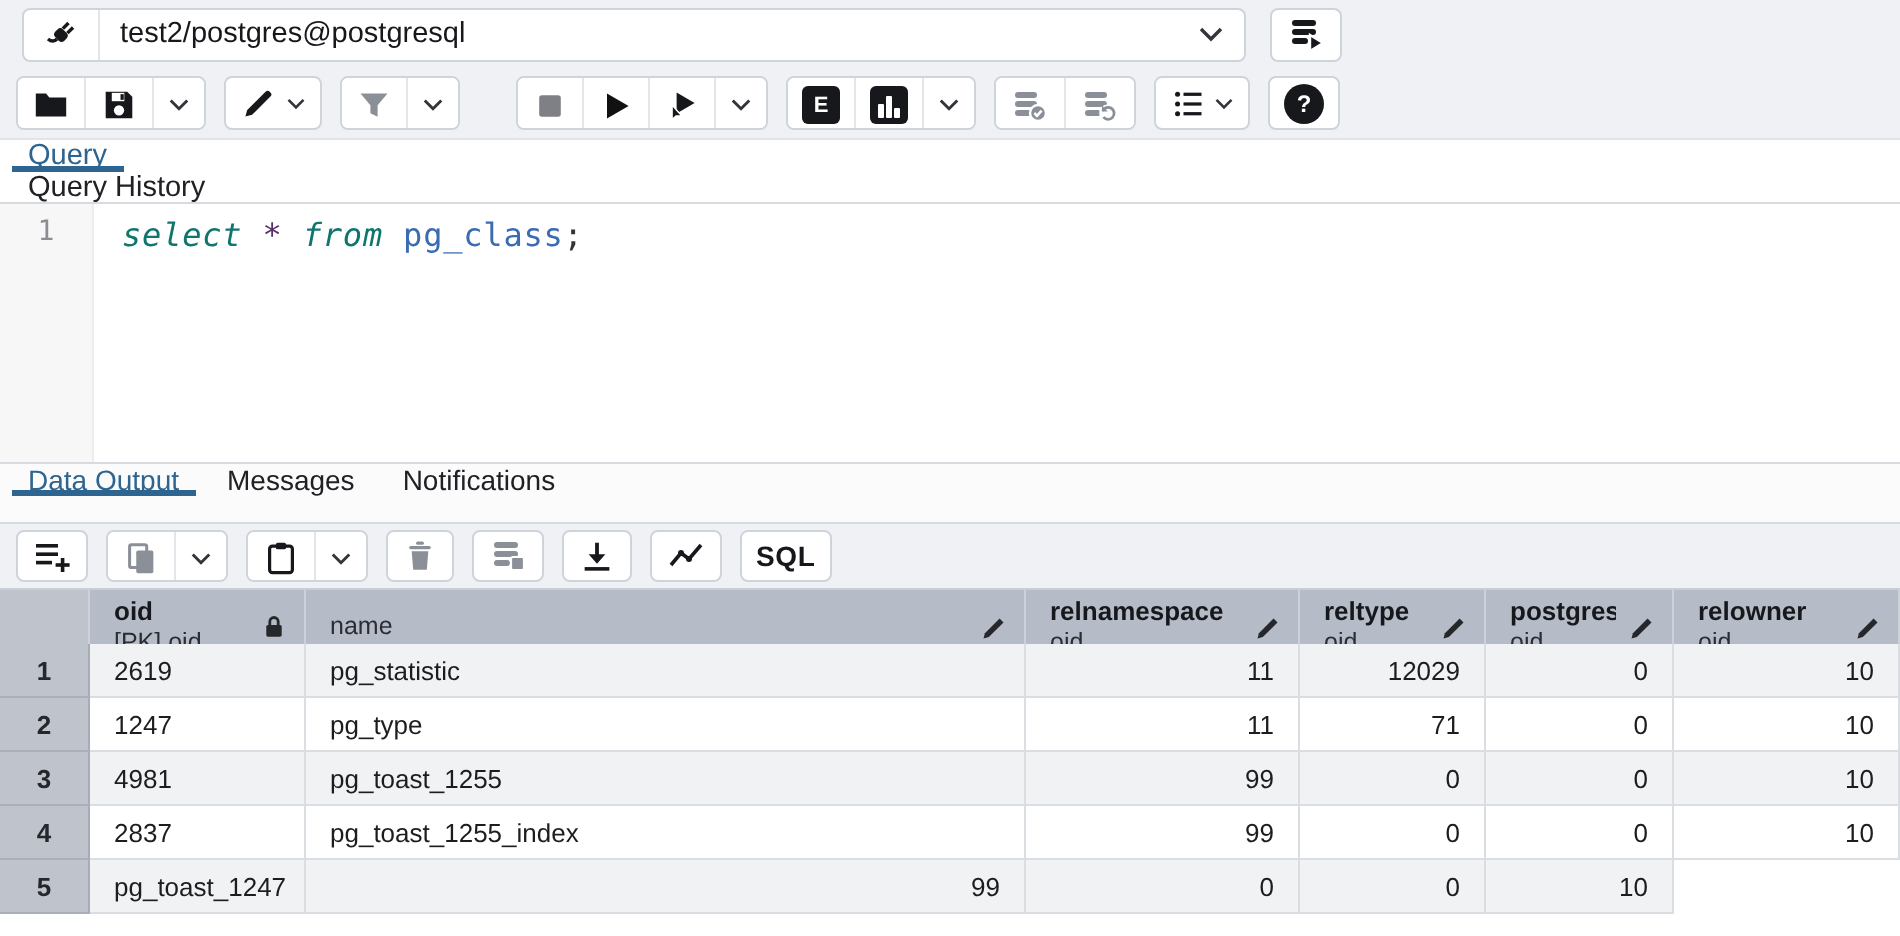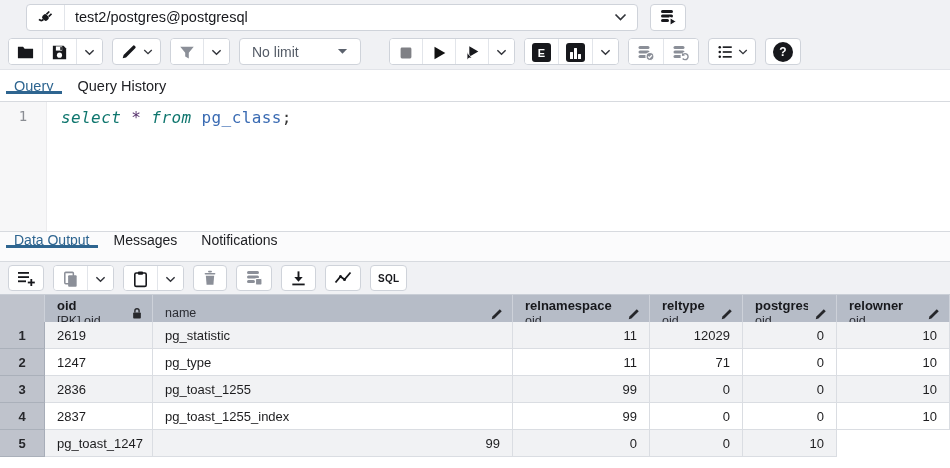--- a/index.html
+++ b/index.html
@@ -1,44 +1,44 @@
 <!DOCTYPE html>
 <html><head>
 <meta charset="utf-8">
 <style>
   * { box-sizing: border-box; margin: 0; padding: 0; }
   html,body { width: 950px; height: 468px; overflow: hidden; }
   body { font-family: "Liberation Sans", "DejaVu Sans", sans-serif; background: #eef0f3; color:#1d1d1f; }
   .app { width: 950px; height: 468px; display: flex; flex-direction: column; background:#eef0f3; }
 
   
-  .topbar { height: 34px; display:flex; align-items:center; padding: 0 26px; gap:12px; background:#f0f1f4; }
+  .topbar { height: 34px; display:flex; align-items:center; padding: 0 11px; gap:12px; background:#f0f1f4; }
   .conn-group { display:flex; height:27px; background:#fff; border:1px solid #cfd3da; border-radius:4px; overflow:hidden; width:612px; }
   .conn-icon-box { width:38px; display:flex; align-items:center; justify-content:center; border-right:1px solid #e2e5ea; }
   .conn-select { flex:1; display:flex; align-items:center; padding:0 10px; gap:8px; cursor:pointer; }
   .conn-select .conn-text { flex:1; font-size:14.5px; color:#17181c; white-space:nowrap; overflow:hidden; }
   .tb-btn, .seg { height:27px; min-width:32px; background:#fff; border:1px solid #cfd3da; border-radius:4px; display:flex; align-items:center; justify-content:center; padding:0 7px; cursor:pointer; }
   .group { display:flex; height:27px; background:#fff; border:1px solid #cfd3da; border-radius:4px; overflow:hidden; }
   .group .seg { border:none; border-radius:0; }
   .group .seg + .seg { border-left:1px solid #e2e5ea; }
   .seg.narrow { min-width:26px; padding:0 5px; }
 
   
   .toolbar { height: 36px; display:flex; align-items:center; padding:0 8px; gap:9px; background:#f0f1f4; border-bottom:1px solid #e2e4e9; }
   .toolbar .gap { width:10px; }
   .limit-select { width:122px; justify-content:space-between; display:flex; align-items:center; padding:0 12px; }
   .limit-select .limit-text { font-size:14px; color:#545b66; }
   .dark-badge { width:19px; height:19px; background:#17181c; border-radius:3px; color:#fff; font-weight:bold; font-size:11px; display:flex; align-items:center; justify-content:center; }
   .bars { width:19px; height:19px; background:#17181c; border-radius:3px; display:flex; align-items:flex-end; justify-content:center; gap:1.5px; padding:3px 2px; }
   .bars i { width:2.5px; background:#fff; border-radius:0.5px; }
   .help-circle { width:20px; height:20px; border-radius:50%; background:#17181c; color:#fff; font-weight:bold; font-size:12px; display:flex; align-items:center; justify-content:center; }
-  .sql-label { font-size:10px; font-weight:bold; color:#17181c; letter-spacing:0.3px; }
-
-  
-  .tabs { height:32px; display:flex; align-items:center; background:#fff; border-bottom:1px solid #d7dadf; padding-left:2px; }
+  .sql-label { font-size:14px; font-weight:bold; color:#17181c; letter-spacing:0.3px; }
+
+  
+  .tabs { height:32px; display:flex; align-items:flex-start; background:#fff; border-bottom:1px solid #d7dadf; padding-left:2px;flex-direction:column; }
   .tab { display:flex; align-items:center; padding:0 12px; font-size:14.5px; color:#202125; position:relative; cursor:pointer; }
   .tab.active { color:#2e6590; }
   .tab.active::after { content:""; position:absolute; left:4px; right:4px; bottom:0; height:3px; background:#2e6590; }
 
   
   .editor { height:129px; background:#fff; display:flex; font-family:"DejaVu Sans Mono", monospace; }
   .gutter { width:47px; background:#f7f7f8; border-right:1px solid #ececee; padding-top:6px; text-align:center; }
   .line-no { font-size:14px; color:#8a8d93; }
   .code { flex:1; padding:6px 0 0 14px; font-size:16px; letter-spacing:0.4px; }
   .tok-keyword { color:#0f766e;font-style:italic; }
@@ -141,26 +141,20 @@
           <path d="M2.5 3 h15 L12 9.6 v6.4 l-4 -2 V9.6 z" fill="#8b8f98"></path>
         </svg>
       </button>
       <button class="seg narrow">
         <svg width="11" height="7" viewBox="0 0 12 7">
           <path d="M1.5 1 L6 5.5 L10.5 1" stroke="#34363c" stroke-width="1.6" fill="none"></path>
         </svg>
       </button>
     </div>
 
-    <div class="tb-btn limit-select">
-      <span class="limit-text">No limit</span>
-      <svg width="11" height="7" viewBox="0 0 12 7">
-        <path d="M1 0.8 L6 6 L11 0.8 z" fill="#5b626d"></path>
-      </svg>
-    </div>
 
     <div class="gap"></div>
 
     <div class="group">
       <button class="seg">
         <svg width="18" height="18" viewBox="0 0 20 20">
           <rect x="4" y="4" width="12" height="12" rx="1.5" fill="#7f8085"></rect>
         </svg>
       </button>
       <button class="seg">
@@ -416,21 +410,21 @@
       <div class="gc odd al-right">0</div>
       <div class="gc odd al-right">10</div>
       <div class="rn">2</div>
       <div class="gc even al-left">1247</div>
       <div class="gc even al-left">pg_type</div>
       <div class="gc even al-right">11</div>
       <div class="gc even al-right">71</div>
       <div class="gc even al-right">0</div>
       <div class="gc even al-right">10</div>
       <div class="rn">3</div>
-      <div class="gc odd al-left">2836</div>
+      <div class="gc odd al-left">4981</div>
       <div class="gc odd al-left">pg_toast_1255</div>
       <div class="gc odd al-right">99</div>
       <div class="gc odd al-right">0</div>
       <div class="gc odd al-right">0</div>
       <div class="gc odd al-right">10</div>
       <div class="rn">4</div>
       <div class="gc even al-left">2837</div>
       <div class="gc even al-left">pg_toast_1255_index</div>
       <div class="gc even al-right">99</div>
       <div class="gc even al-right">0</div>

